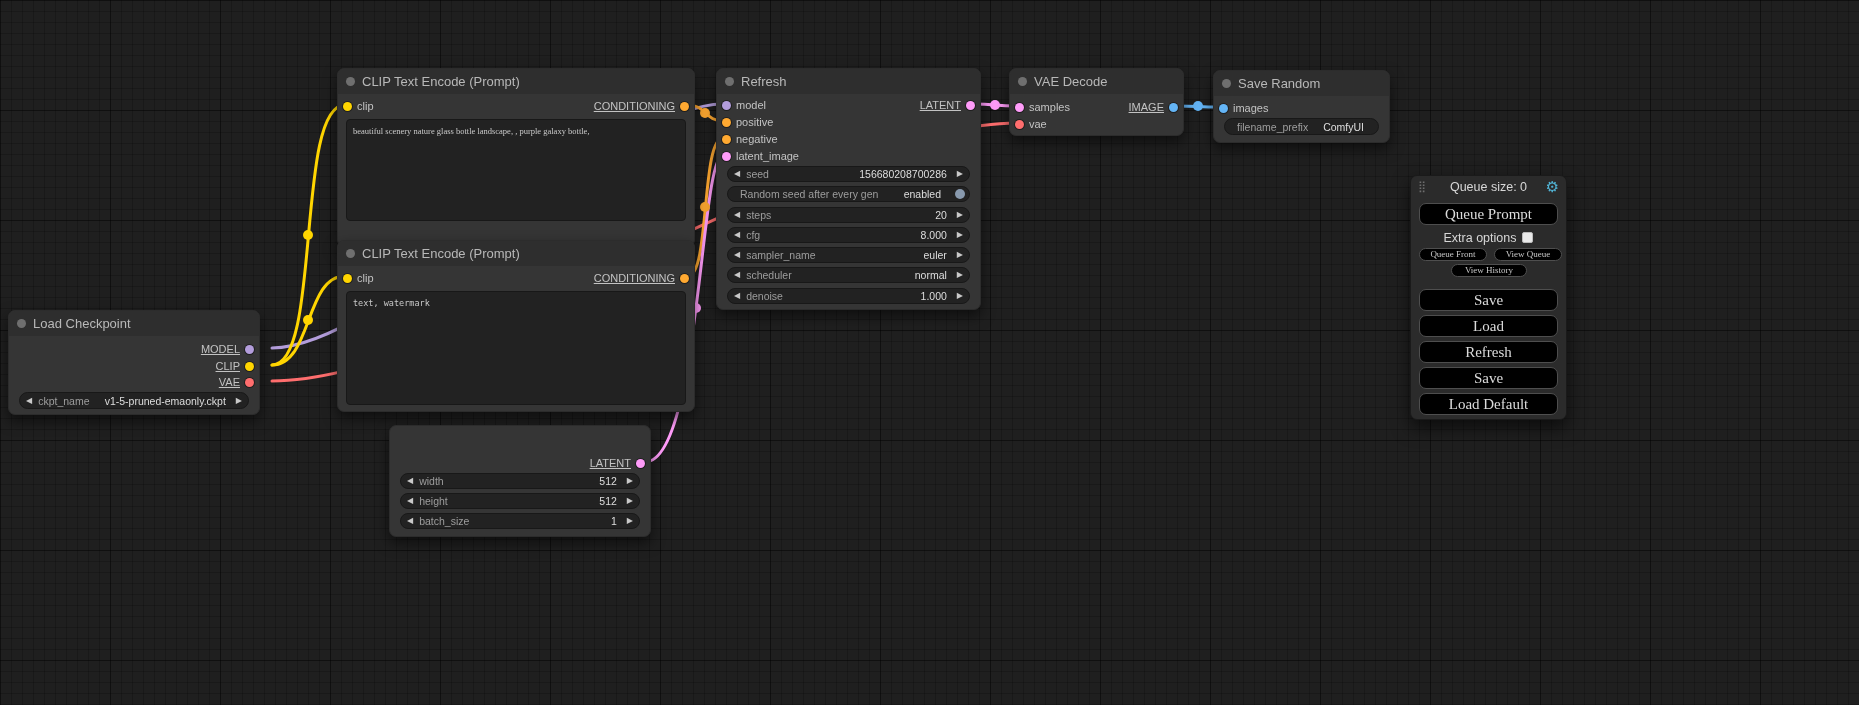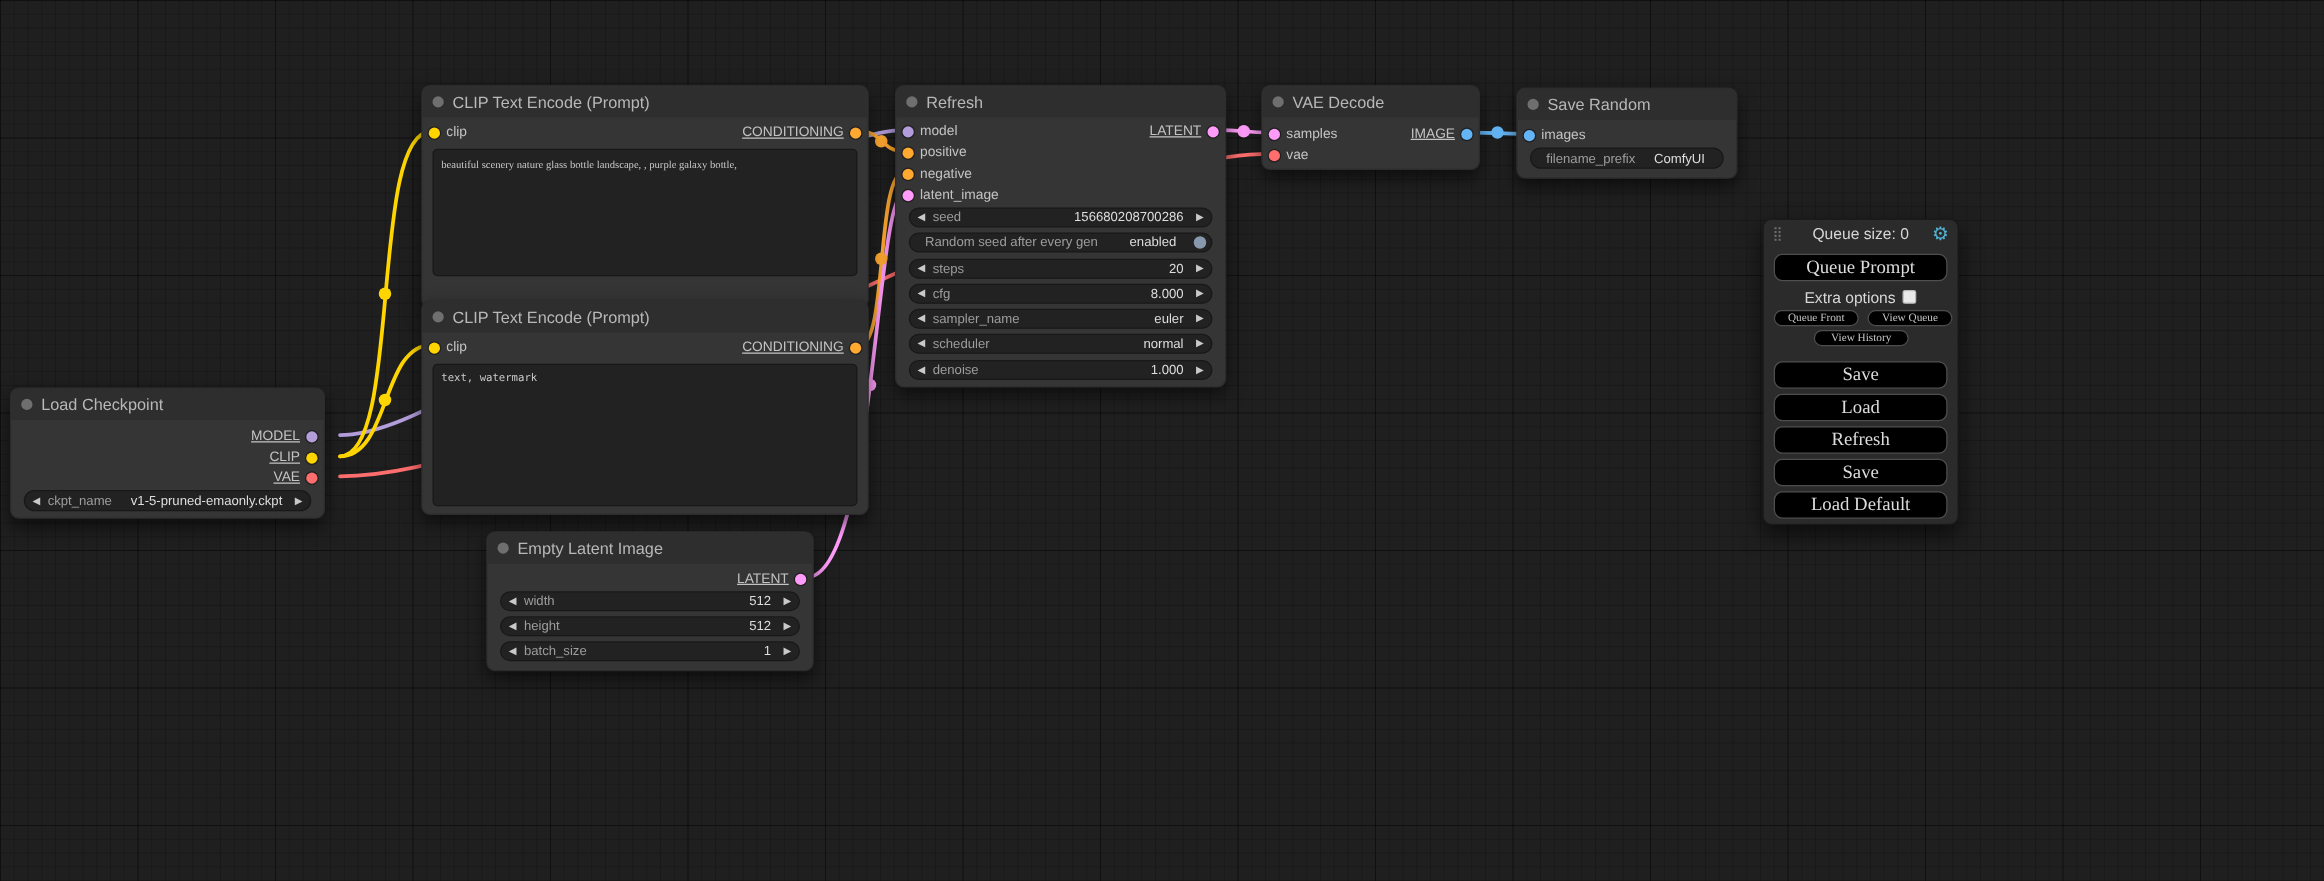--- a/index.html
+++ b/index.html
@@ -157,24 +157,20 @@
     <span>clip</span>
   </div>
   <div class="port out" style="top:30px;">
     <span>CONDITIONING</span>
     <span class="pdot d-cond"></span>
   </div>
   <div class="prompt-text" style="top:50px;height:114px;">text, watermark</div>
 </div>
 
 <div class="node" style="left:389px;top:425px;width:262px;height:112px;">
-  <div class="node-title">
-    <span class="title-dot"></span>
-    <span>Empty Latent Image</span>
-  </div>
   <div class="port out" style="top:30px;">
     <span>LATENT</span>
     <span class="pdot d-latent"></span>
   </div>
   <div class="widget" style="top:47px;">
     <span class="arrow">◀</span>
     <span class="wname">width</span>
     <span class="wval">512</span>
     <span class="arrow">▶</span>
   </div>

